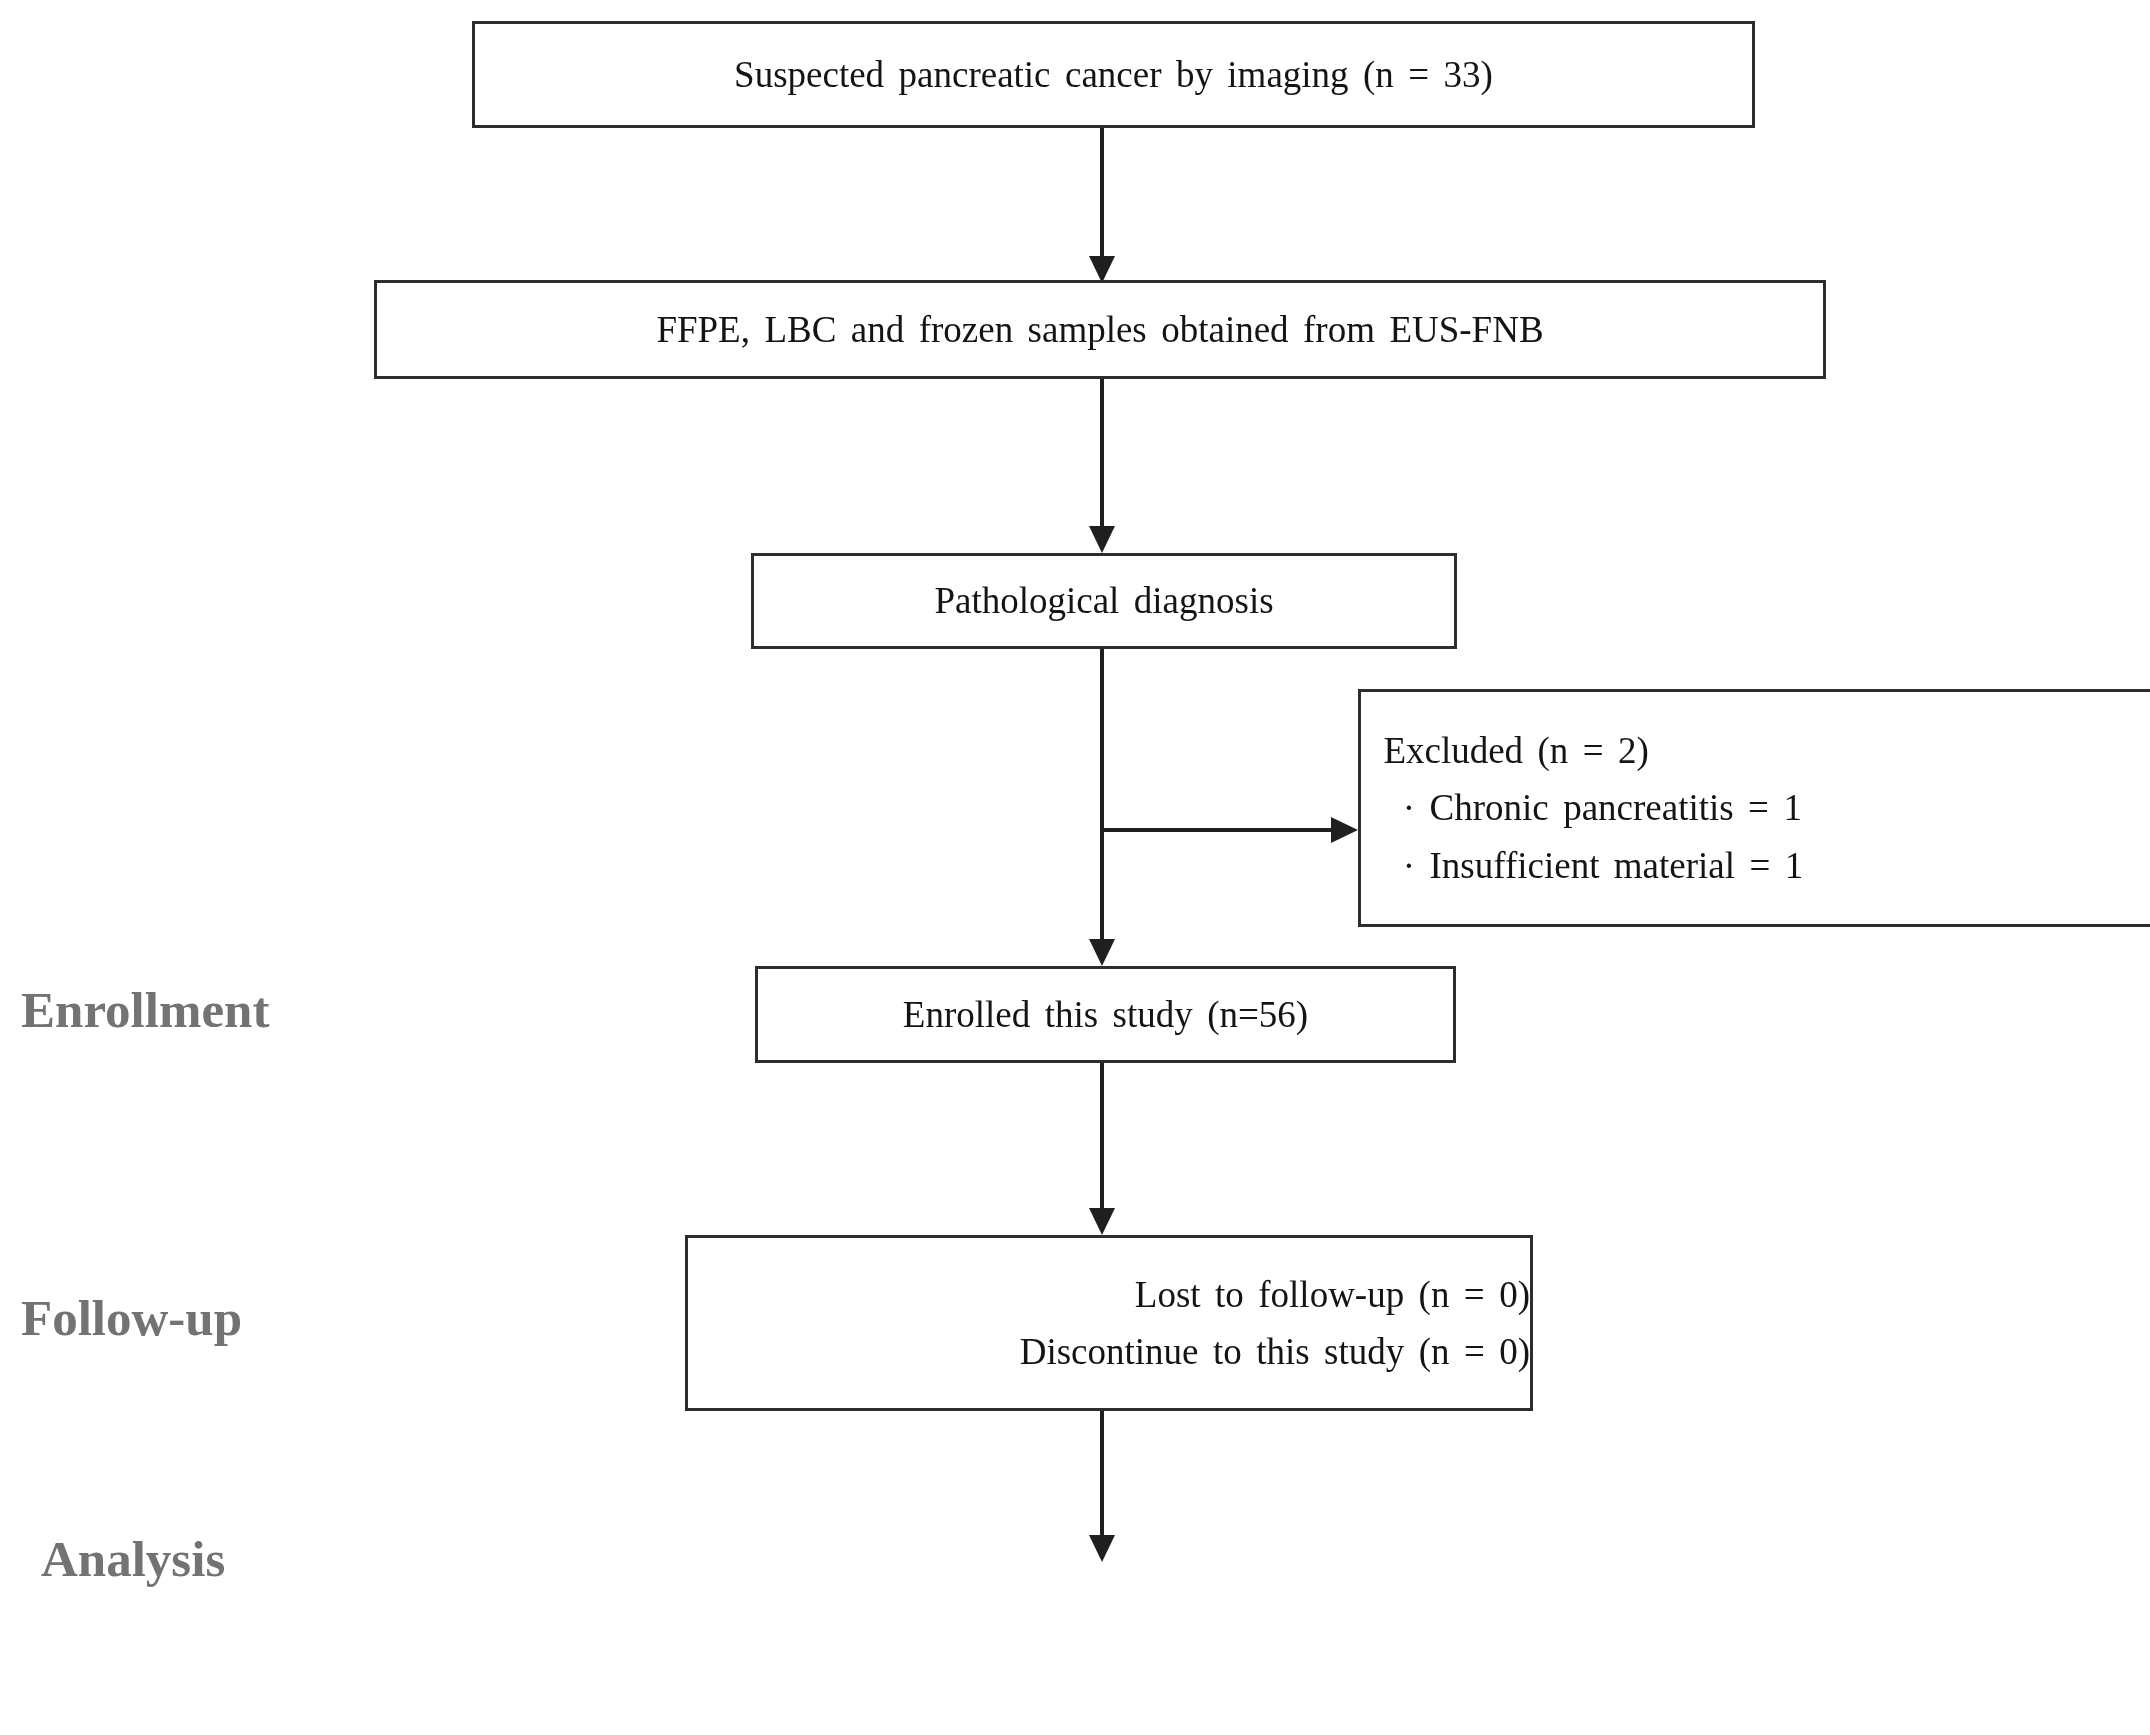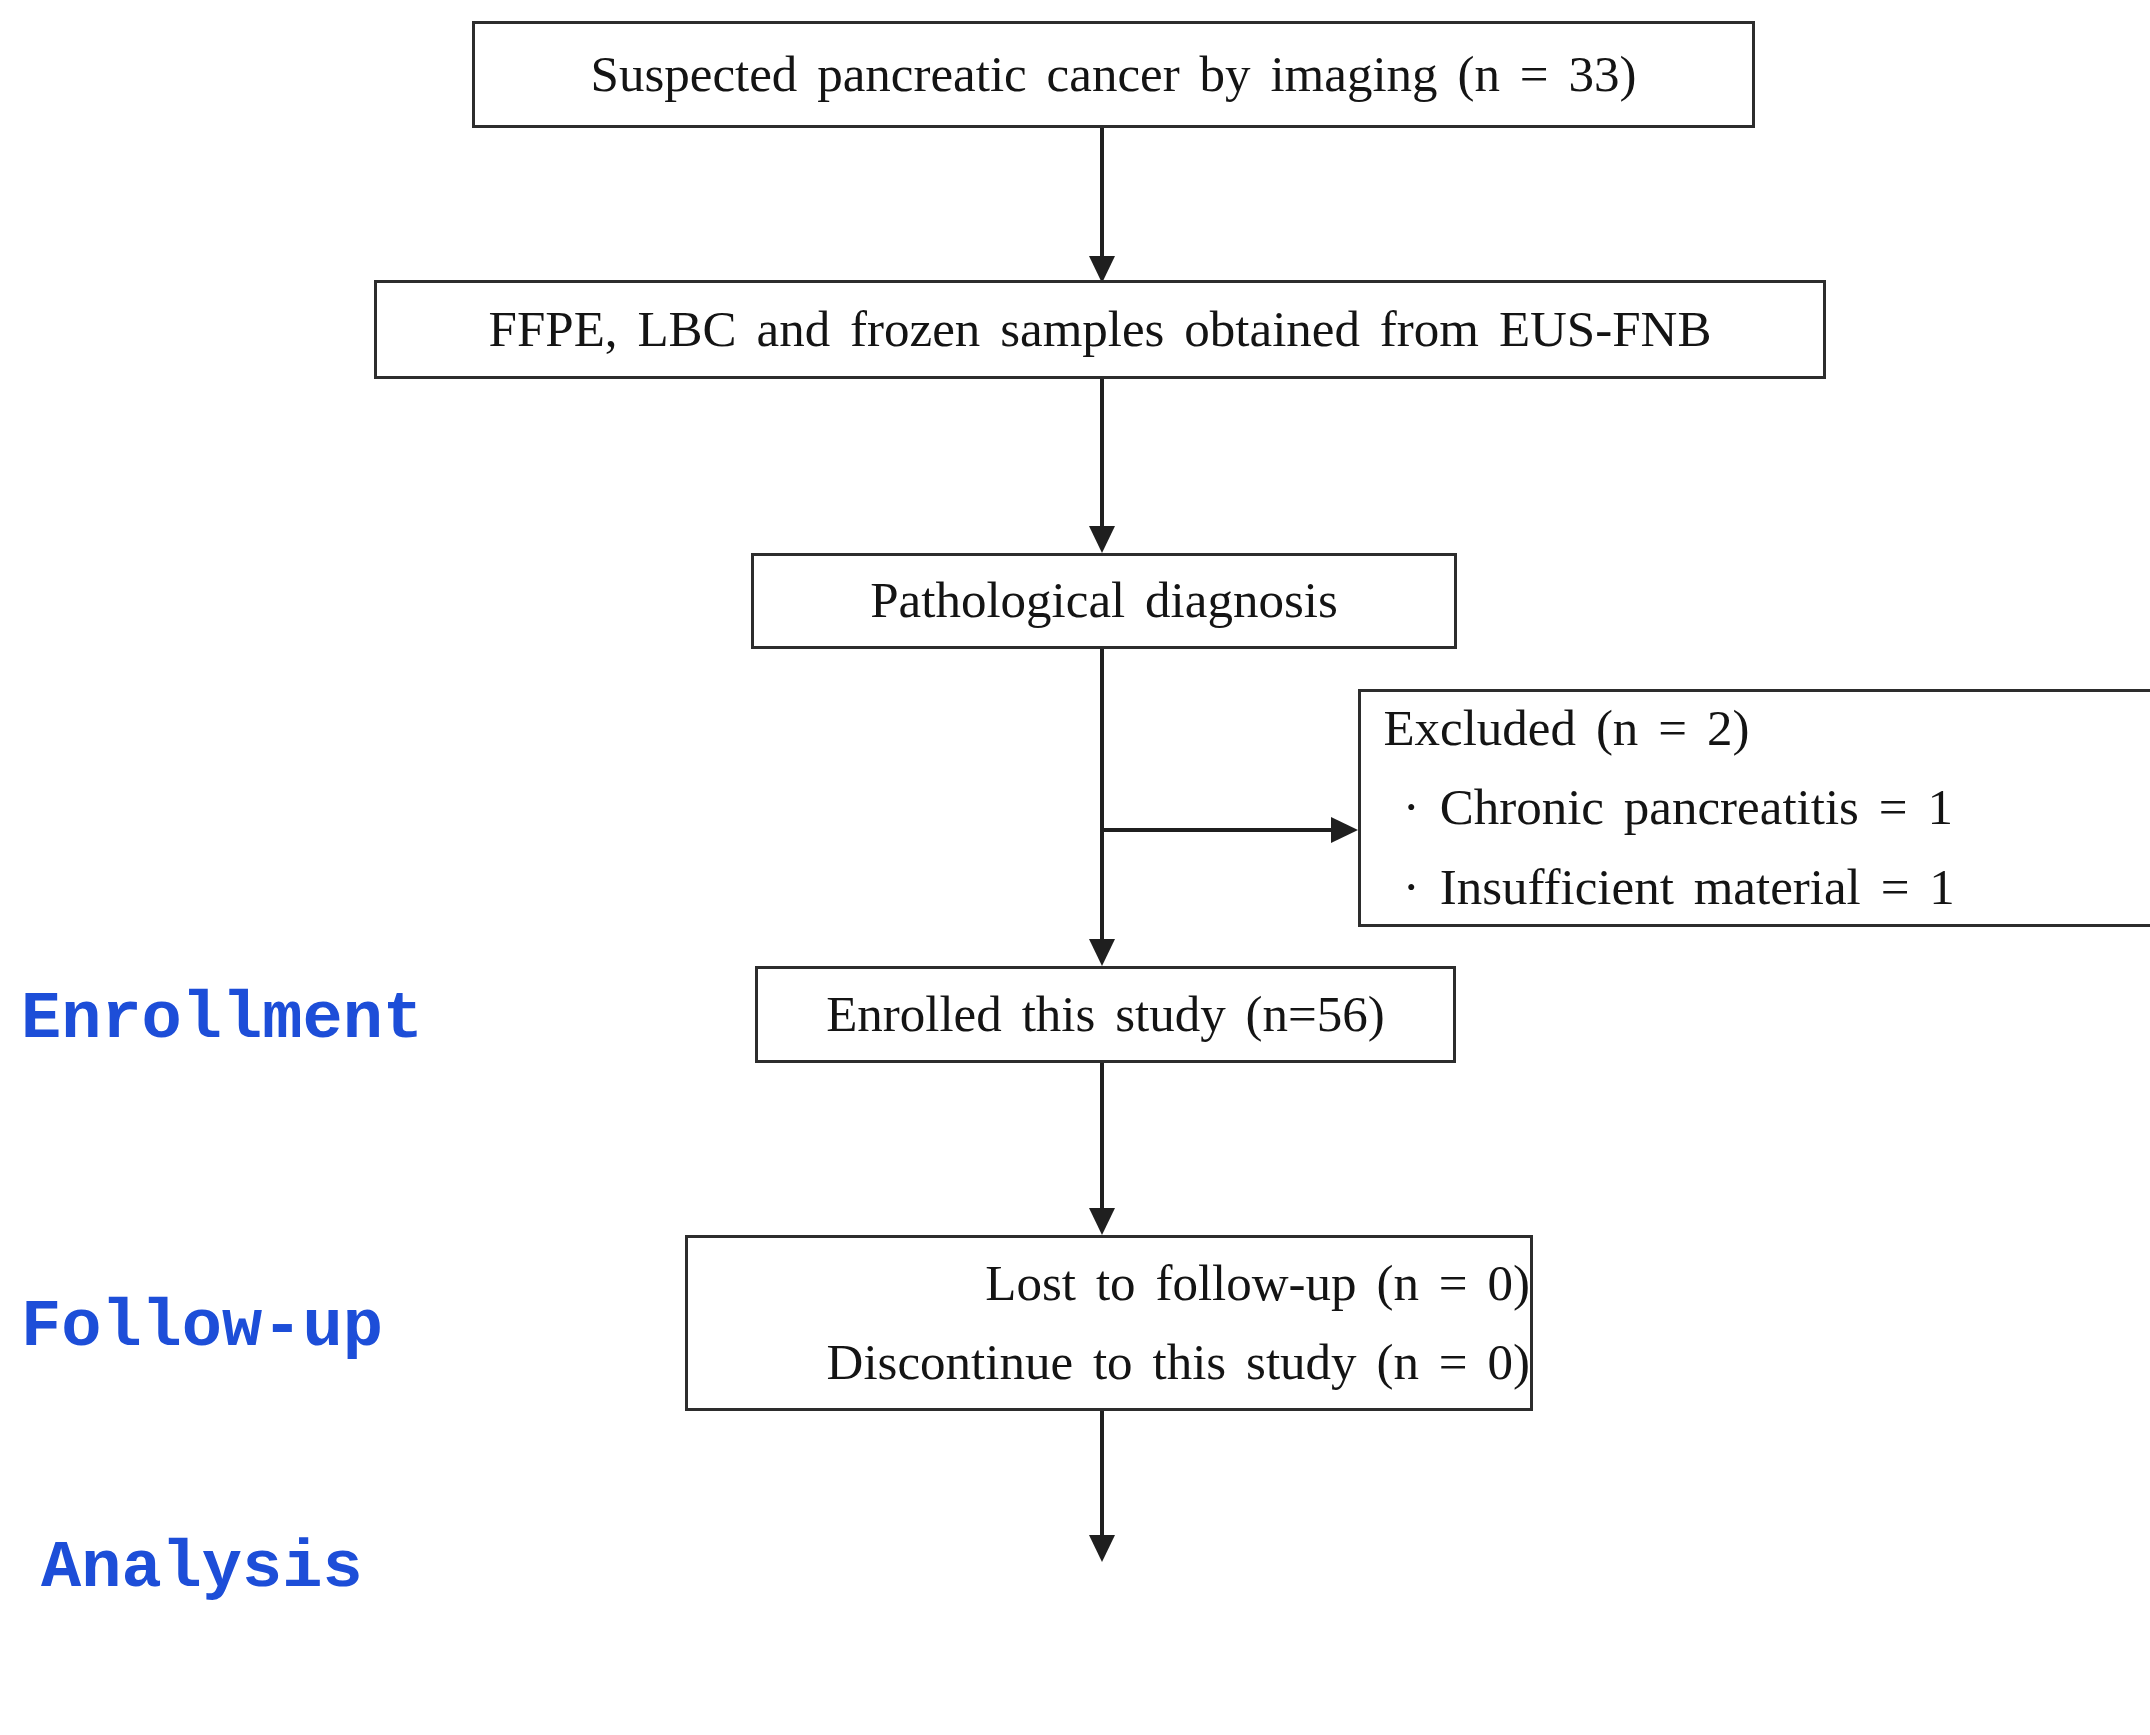--- a/index.html
+++ b/index.html
@@ -15,38 +15,37 @@
 
   
   .node {
     position: absolute;
     background: #ffffff;
     border: 3px solid #2d2d2d;
     box-sizing: border-box;
     display: flex;
     flex-direction: column;
     justify-content: center;
-    font-size: 51px;
+    font-size: 37px;
     line-height: 1.55;
     word-spacing: 0.14em;
     white-space: nowrap;
   }
   .node.center { align-items: center; text-align: center; }
   .node.left   { align-items: flex-start; text-align: left; }
   .node .ln { display: block; }
   .node .ln.indent { padding-left: 19.4px; }
 
   
   .stage-label {
     position: absolute;
-    font-size: 67px;
+    font-size: 51px;
     font-weight: bold;
-    color: #1d4ed8;
+    color: #737373;
     white-space: nowrap;
-    font-family: Liberation Mono, monospace;
   }
 
   
   .connector { position: absolute; }
   .shaft-v {
     position: absolute; left: 50%; top: 0; bottom: 22.4px;
     width: 3.7px; margin-left: -1.9px; background: #1f1f1f;
   }
   .head-down {
     position: absolute; left: 50%; bottom: 0; margin-left: -13.5px;

